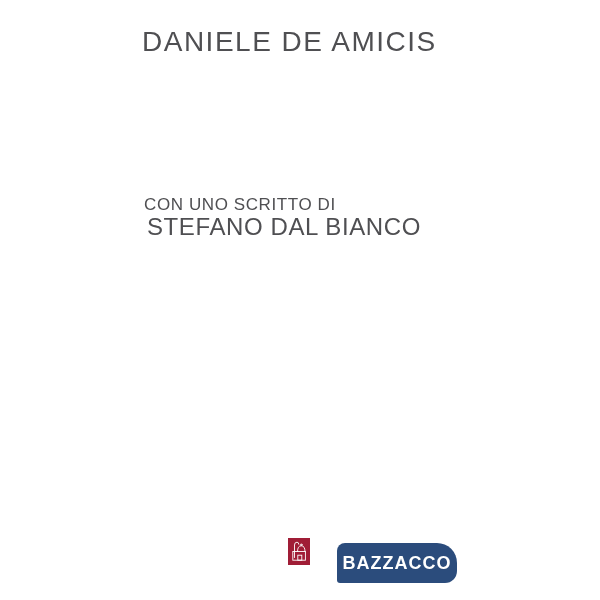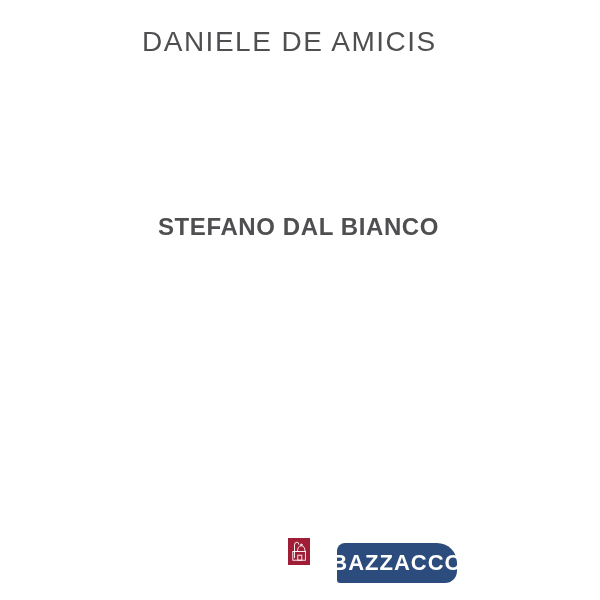--- a/index.html
+++ b/index.html
@@ -44,23 +44,23 @@
     position: absolute;
     left: 144px; top: 195px;
     font-size: 17px;
     font-weight: 300;
     letter-spacing: 0.6px;
     color: var(--text-gray);
     white-space: nowrap;
   }
   .note-name {
     position: absolute;
-    left: 158px; top: 213px;
+    left: 147px; top: 213px;
     font-size: 24px;
-    font-weight: 700;
+    font-weight: 400;
     letter-spacing: 0.6px;
     color: var(--text-gray);
     white-space: nowrap;
   }
   .publisher-logo {
     position: absolute;
     left: 288px; top: 538px;
     width: 22px; height: 27px;
     background: var(--logo-red);
   }
@@ -70,34 +70,35 @@
     left: 337px; top: 543px;
     width: 120px; height: 40px;
     background: var(--badge-blue);
     border-radius: 8px 20px 12px 3px;
     display: flex;
     align-items: center;
     justify-content: center;
   }
   .publisher-badge .badge-text {
     color: #ffffff;
-    font-size: 22px;
+    font-size: 18px;
     font-weight: 700;
     letter-spacing: 1px;
     white-space: nowrap;
   }
 </style>
 </head>
 <body>
 
 <div class="cover">
 
   <div class="author">DANIELE DE AMICIS</div>
 
 
+  <div class="note-label">CON UNO SCRITTO DI</div>
 
   <div class="note-name">STEFANO DAL BIANCO</div>
 
   <div class="publisher-logo">
     <svg viewBox="0 0 22 27" xmlns="http://www.w3.org/2000/svg" fill="none" stroke="#ffffff" stroke-width="0.9" stroke-linecap="round">
       <path d="M6.5 19.5 L6.5 7 Q6.5 4.2 9 4.2 Q10.8 4.2 10.8 6.2"></path>
       <path d="M9.5 13.5 Q9.5 7.8 13.3 7.8 Q17 7.8 17 13.5"></path>
       <circle cx="13.3" cy="6.8" r="0.8"></circle>
       <rect x="4.8" y="13.5" width="12.6" height="8.7"></rect>
       <rect x="9.8" y="17.2" width="4" height="5"></rect>

